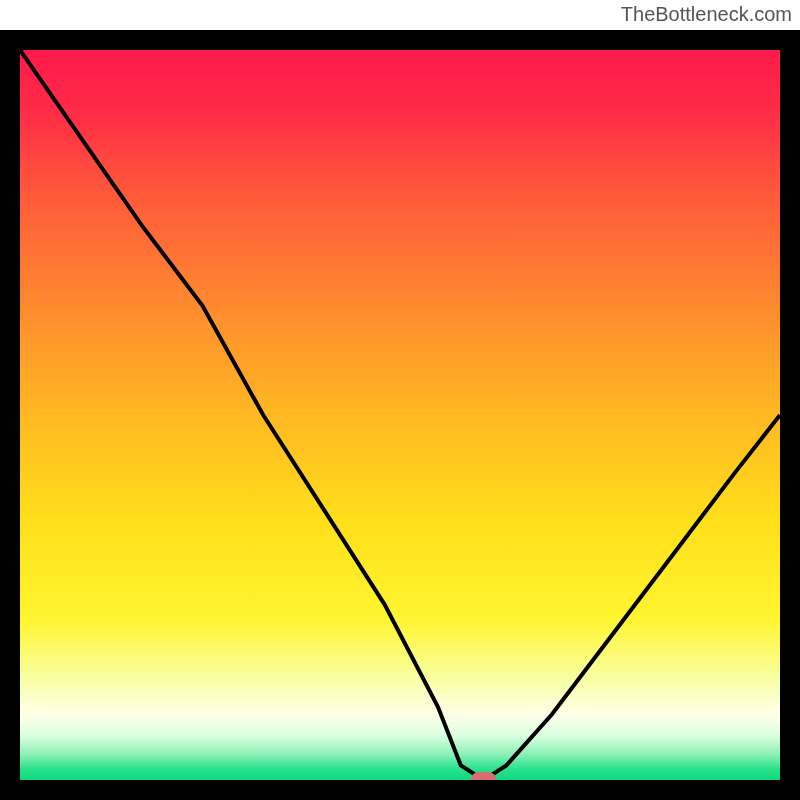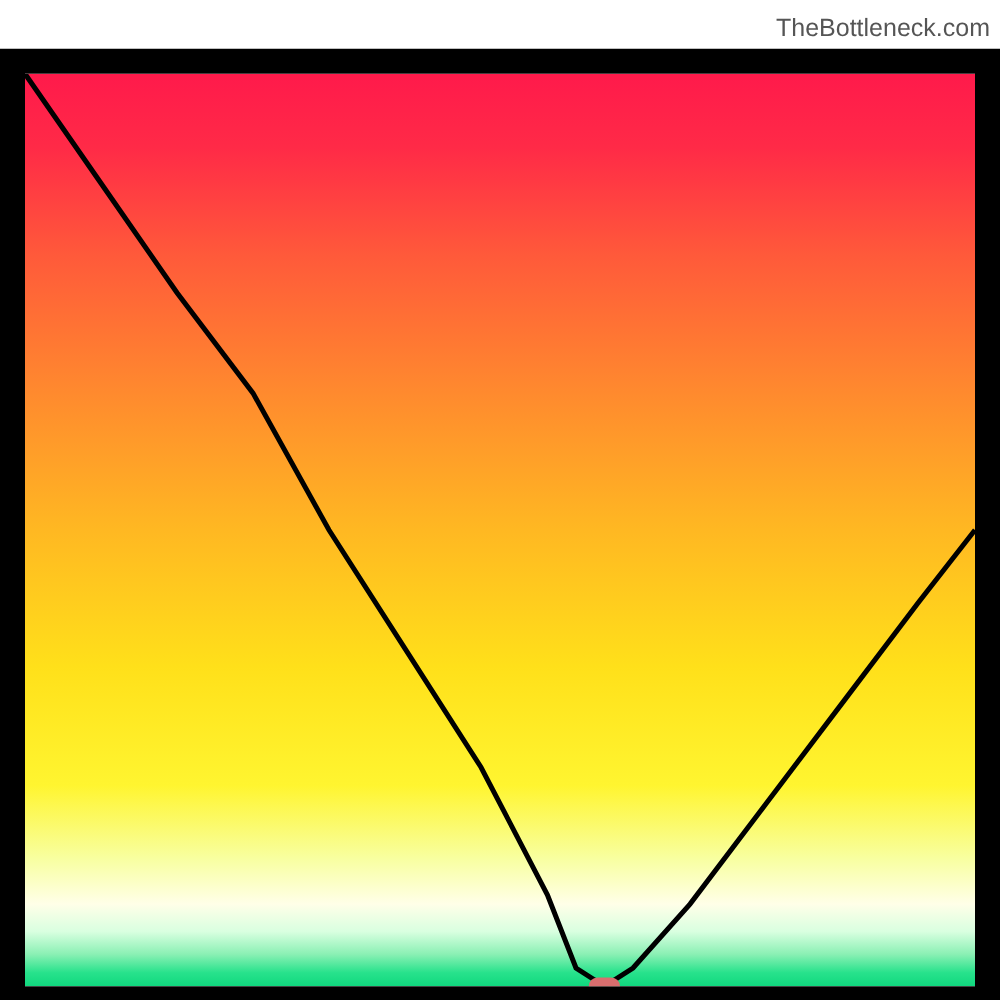--- a/index.html
+++ b/index.html
@@ -12,21 +12,21 @@
     justify-content: center;
     min-height: 100vh;
   }
   .wrap {
     width: 800px;
   }
   .attribution {
     text-align: right;
     font-size: 20px;
     color: #555;
-    padding: 12px 8px 4px 0;
+    padding: 2px 8px 4px 0;
     font-weight: 500;
   }
   .chart-frame {
     width: 800px;
     height: 770px;
     box-sizing: border-box;
     border: 20px solid #000;
     position: relative;
     overflow: hidden;
   }

